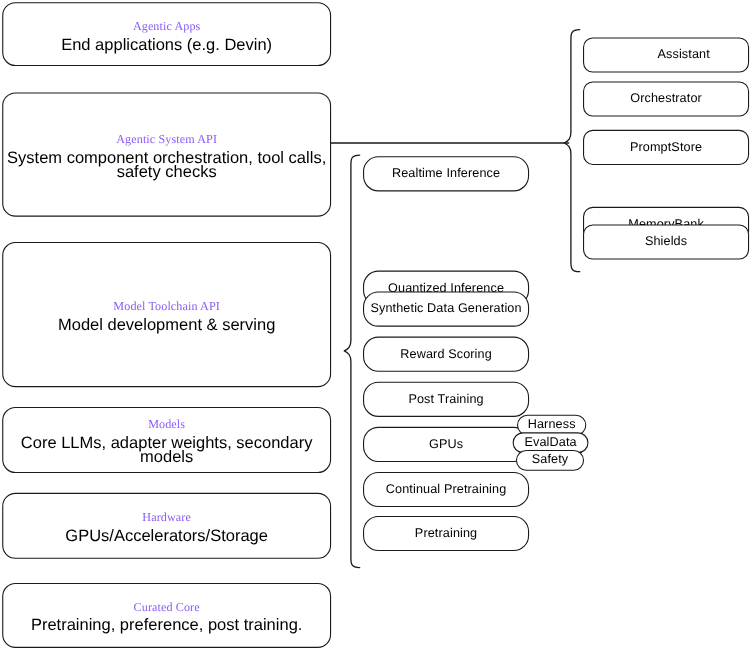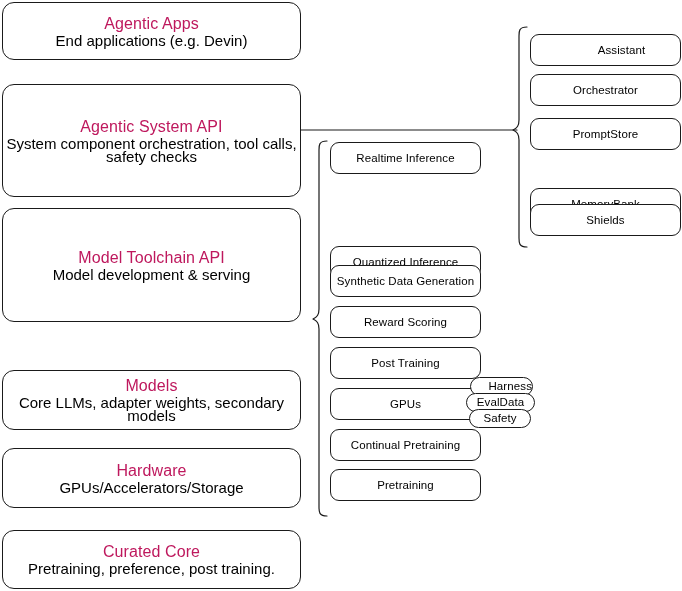--- a/index.html
+++ b/index.html
@@ -33,41 +33,42 @@
     text-align: center;
   }
 
   
   .layer {
     border-radius: 12px;
     left: 2px;
     width: 299px;
   }
   .layer .title {
-    font-size: 16px;
+    font-size: 11px;
     line-height: 16px;
     letter-spacing: 0.1px;
-    color: #be185d;
+    color: #8b5cf6;
+    font-family: Liberation Serif, serif;
   }
   .layer .subtitle {
     font-size: 15px;
     line-height: 13px;
     margin-top: 2px;
     color: #000;
   }
 
   
   .item {
     border-radius: 9px;
     height: 32px;
     font-size: 11.5px;
     line-height: 14px;
     letter-spacing: 0.1px;
   }
-  .mid-col { left: 330px; width: 151px; }
+  .mid-col { left: 330px; width: 151px; border-radius: 14px; }
   .right-col { left: 530px; width: 151px; }
 
   
   .tag {
     position: absolute;
     box-sizing: border-box;
     border: 1.2px solid #1a1a1a;
     background: #ffffff;
     border-radius: 999px;
     height: 19px;
@@ -127,21 +128,21 @@
   <div class="box layer" style="top:2px; height:58px;">
     <div class="title">Agentic Apps</div>
     <div class="subtitle">End applications (e.g. Devin)</div>
   </div>
 
   <div class="box layer" style="top:84px; height:113px;">
     <div class="title">Agentic System API</div>
     <div class="subtitle">System component orchestration, tool calls, safety checks</div>
   </div>
 
-  <div class="box layer" style="top:208px; height:114px;">
+  <div class="box layer" style="top:220px; height:132px;">
     <div class="title">Model Toolchain API</div>
     <div class="subtitle">Model development &amp; serving</div>
   </div>
 
   <div class="box layer" style="top:370px; height:60px;">
     <div class="title">Models</div>
     <div class="subtitle">Core LLMs, adapter weights, secondary models</div>
   </div>
 
   <div class="box layer" style="top:448px; height:60px;">
@@ -172,21 +173,21 @@
   <div class="box item mid-col" style="top:388px;">
     <span>GPUs</span>
   </div>
   <div class="box item mid-col" style="top:429px;">
     <span>Continual Pretraining</span>
   </div>
   <div class="box item mid-col" style="top:469px;">
     <span>Pretraining</span>
   </div>
 
-  <div class="tag" style="left:470px; top:377px; width:63px;justify-content:flex-end;">
+  <div class="tag" style="left:470px; top:377px; width:63px;">
     <span>Harness</span>
   </div>
   <div class="tag" style="left:466px; top:393px; width:69px;">
     <span>EvalData</span>
   </div>
   <div class="tag" style="left:469px; top:409px; width:62px;">
     <span>Safety</span>
   </div>
 
   <div class="box item right-col" style="top:34px;padding-left:32px;">

